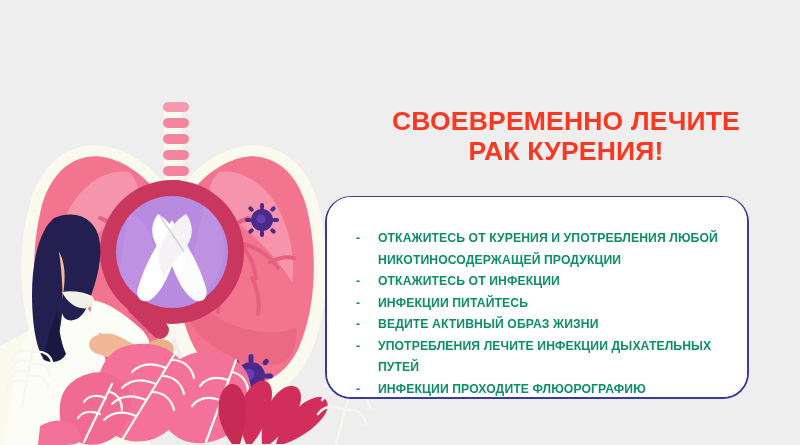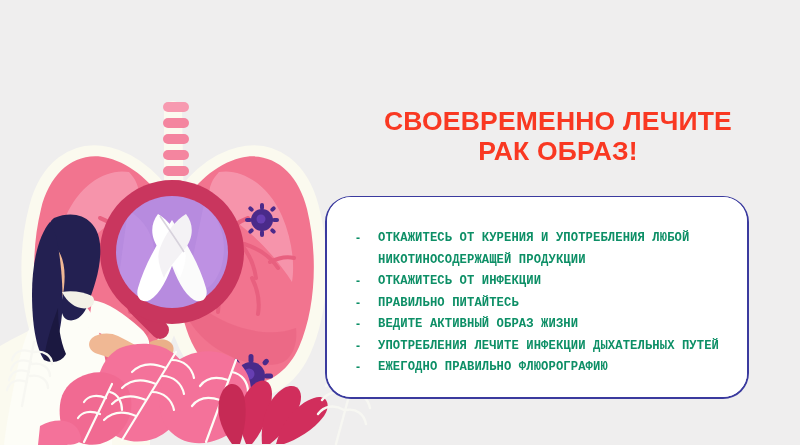--- a/index.html
+++ b/index.html
@@ -20,42 +20,42 @@
     border-radius:26px;
     box-sizing:border-box;
   }
   #card-inner{
     position:absolute;left:0;top:0;width:100%;height:100%;
     border-radius:24px;background:#fff;
   }
 
   
   #headline{
-    position:absolute;left:348px;top:106px;width:420px;
+    position:absolute;left:356px;top:106px;width:420px;
     text-align:center;
     color:#f93822;
     font-weight:bold;
     font-size:26.5px;
     line-height:30px;
     letter-spacing:0.2px;
   }
   #headline .l2{display:block;}
 
   
   #bullet-list{
     position:absolute;left:352px;top:228px;width:400px;
     color:#0d8f66;
     font-weight:bold;
     font-size:12.2px;
     line-height:21.5px;
     letter-spacing:0.1px;
   }
   .bullet-row{display:flex;align-items:flex-start;}
   .bullet-dash{width:22px;flex:0 0 22px;text-align:left;padding-left:4px;}
-  .bullet-text{flex:1;font-family:Liberation Mono, monospace;}
+  .bullet-text{flex:1;}
 
   
   #lungs{position:absolute;left:8px;top:92px;width:330px;height:310px;}
   #doctor{position:absolute;left:0px;top:196px;width:175px;height:249px;}
   #foliage{position:absolute;left:0;top:330px;width:560px;height:115px;}
   #cream-strip{position:absolute;left:0px;top:300px;width:150px;height:145px;}
   .svgfull{display:block;width:100%;height:100%;}
 </style>
 </head>
 <body>
@@ -316,34 +316,34 @@
     <div class="bullet-row">
       <span class="bullet-dash">-</span>
       <span class="bullet-text">ОТКАЖИТЕСЬ ОТ КУРЕНИЯ И УПОТРЕБЛЕНИЯ ЛЮБОЙ НИКОТИНОСОДЕРЖАЩЕЙ ПРОДУКЦИИ</span>
     </div>
     <div class="bullet-row">
       <span class="bullet-dash">-</span>
       <span class="bullet-text">ОТКАЖИТЕСЬ ОТ ИНФЕКЦИИ</span>
     </div>
     <div class="bullet-row">
       <span class="bullet-dash">-</span>
-      <span class="bullet-text">ПРАВИЛЬНО ПИТАЙТЕСЬ</span>
+      <span class="bullet-text">ИНФЕКЦИИ ПИТАЙТЕСЬ</span>
     </div>
     <div class="bullet-row">
       <span class="bullet-dash">-</span>
       <span class="bullet-text">ВЕДИТЕ АКТИВНЫЙ ОБРАЗ ЖИЗНИ</span>
     </div>
     <div class="bullet-row">
       <span class="bullet-dash">-</span>
       <span class="bullet-text">УПОТРЕБЛЕНИЯ ЛЕЧИТЕ ИНФЕКЦИИ ДЫХАТЕЛЬНЫХ ПУТЕЙ</span>
     </div>
     <div class="bullet-row">
       <span class="bullet-dash">-</span>
-      <span class="bullet-text">ЕЖЕГОДНО ПРАВИЛЬНО  ФЛЮОРОГРАФИЮ</span>
+      <span class="bullet-text">ИНФЕКЦИИ ПРОХОДИТЕ  ФЛЮОРОГРАФИЮ</span>
     </div>
   </div>
 
   <div id="headline">
     <span>СВОЕВРЕМЕННО ЛЕЧИТЕ</span>
-    <span class="l2">РАК ОБРАЗ!</span>
+    <span class="l2">РАК КУРЕНИЯ!</span>
   </div>
 
 </div>
 
 </body></html>

